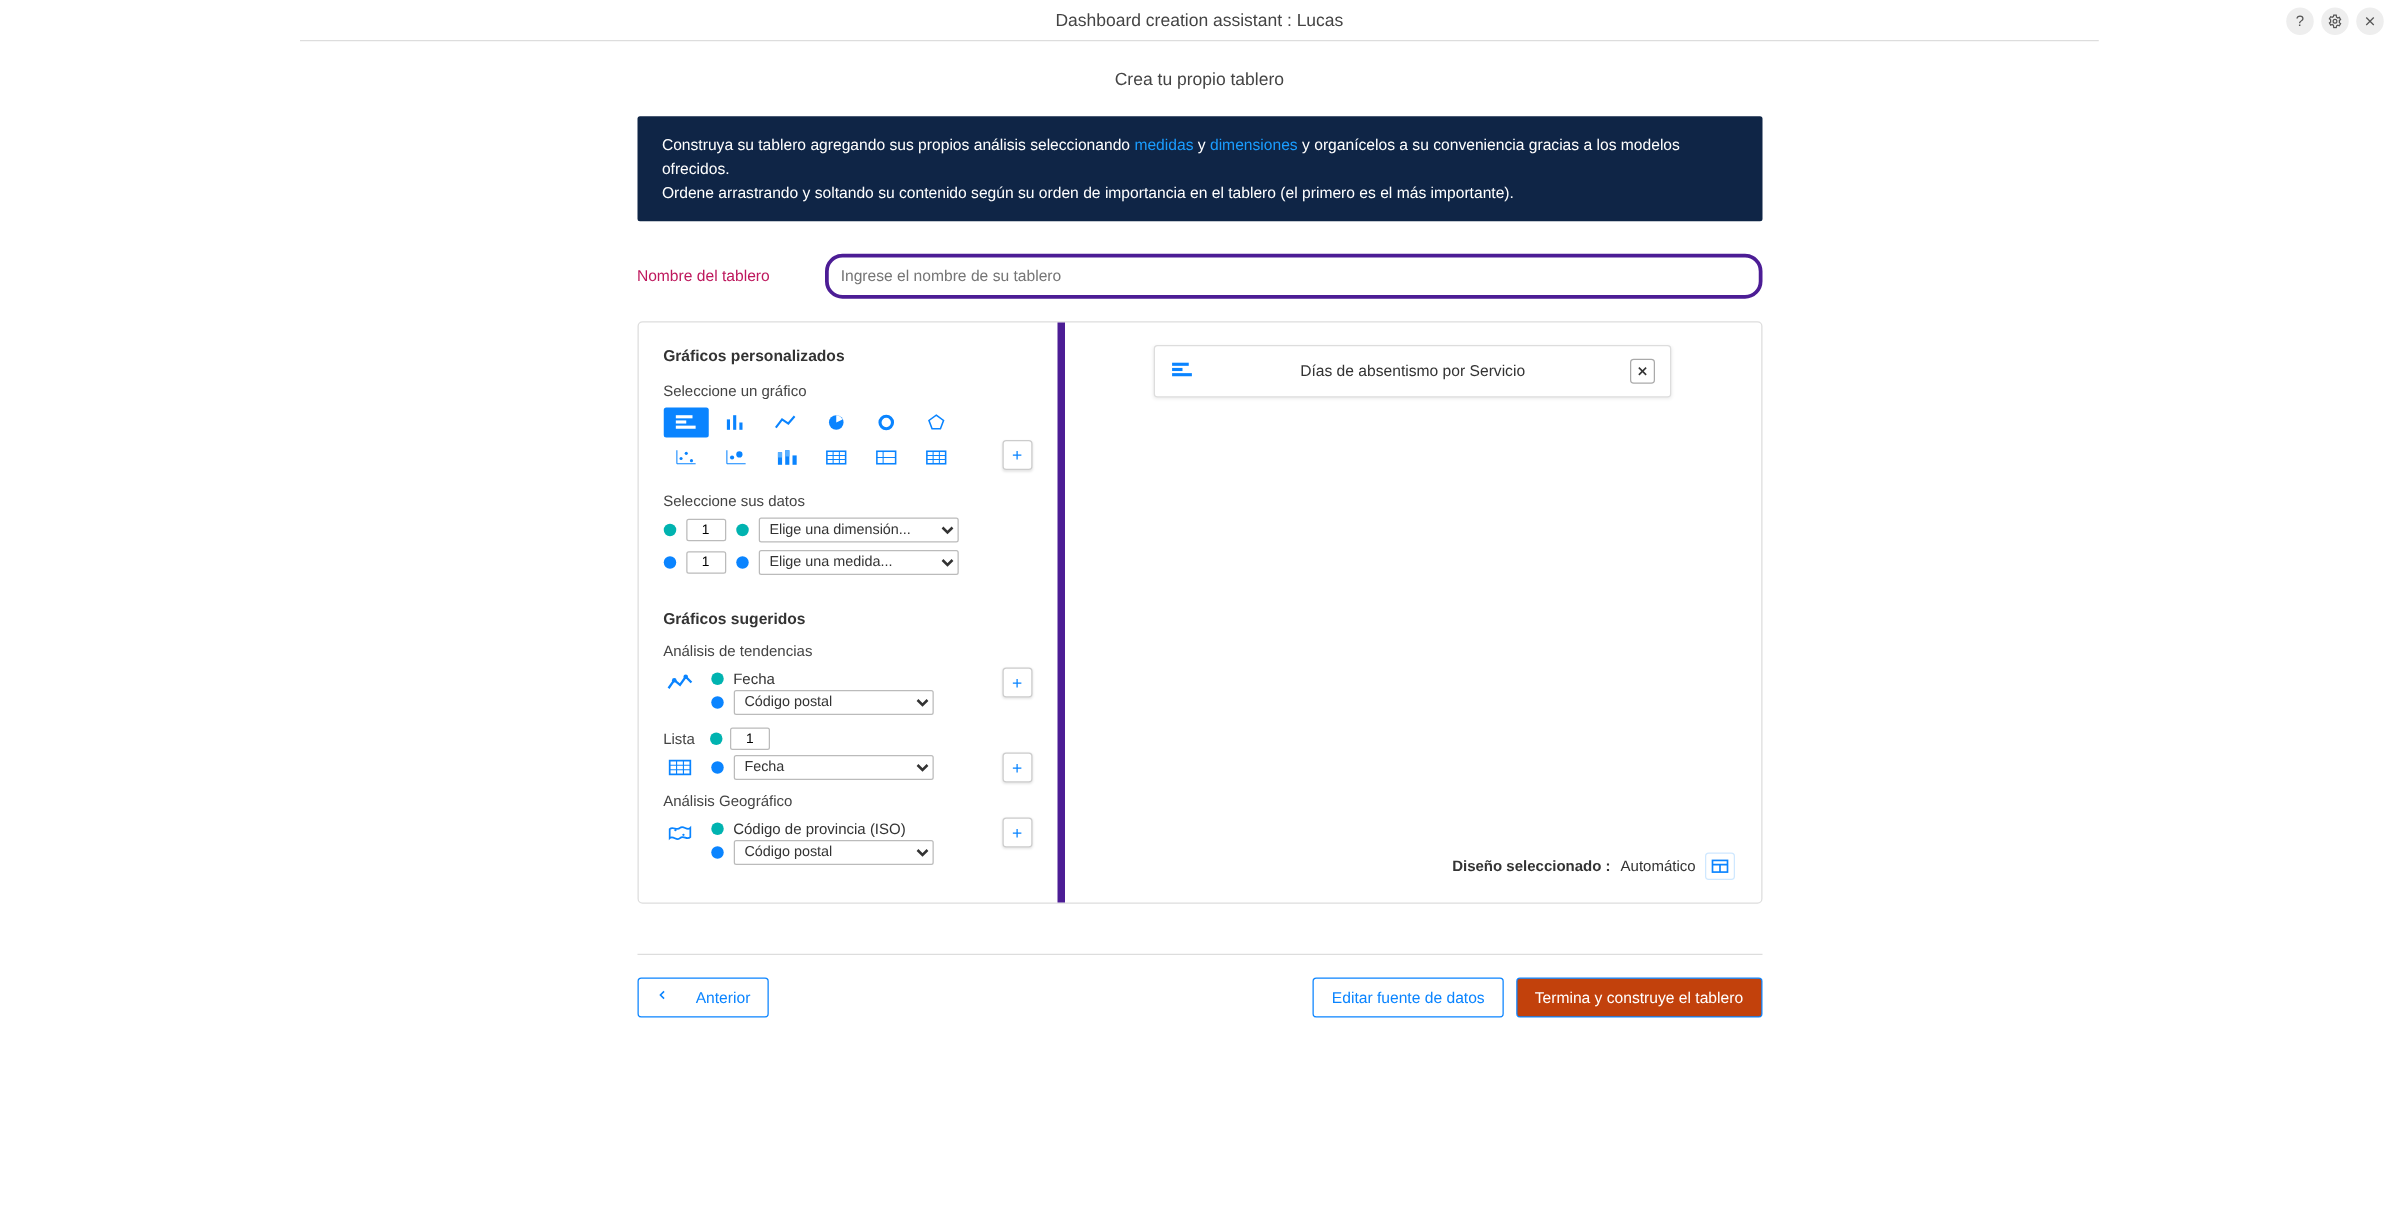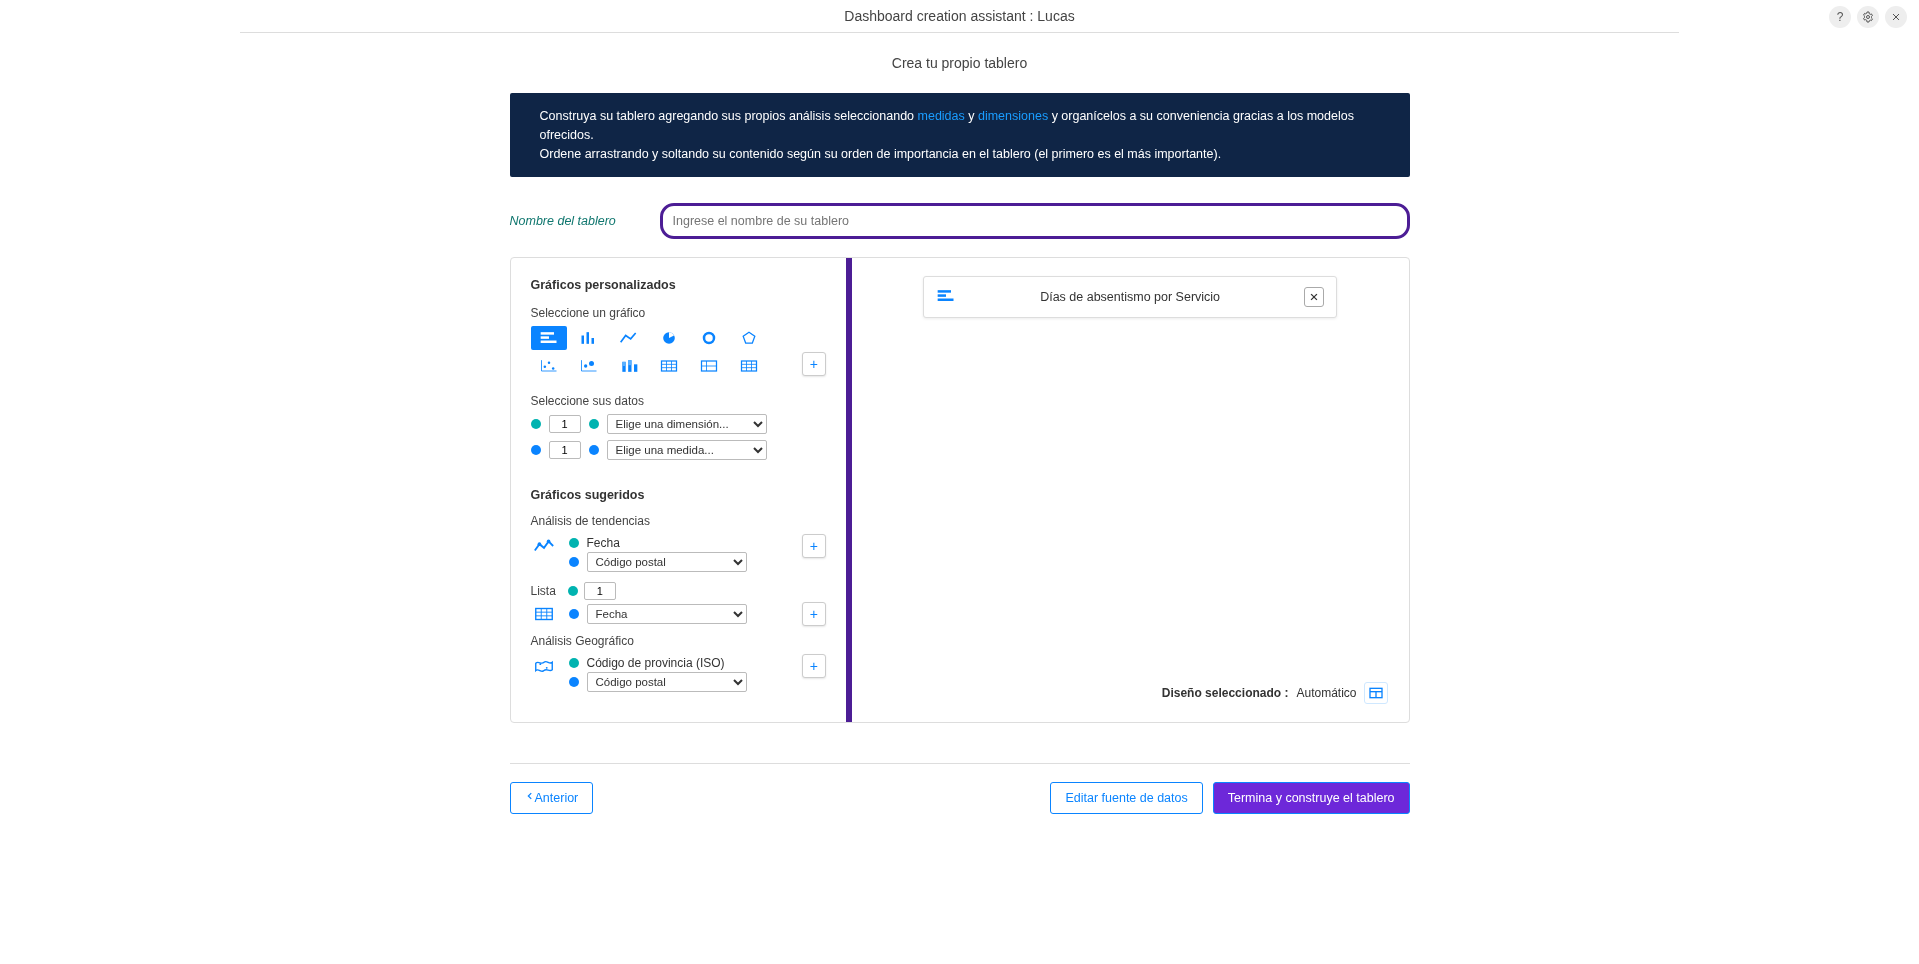--- a/index.html
+++ b/index.html
@@ -51,37 +51,36 @@
     font-size: 14px;
     color: #444;
   }
   .main {
     max-width: 900px;
     margin: 0 auto;
   }
   .banner {
     background: #0f2546;
     color: #fff;
-    padding: 14px 30px;
+    padding: 14px 20px;
     font-size: 12.5px;
     line-height: 1.5;
     border-radius: 2px;
   }
   .banner a.link { color: #1a9dff; text-decoration: none; }
   .namerow {
     display: flex;
     align-items: center;
     gap: 30px;
     margin: 26px 0 18px;
   }
   .namerow label {
     font-size: 12.5px;
-    color: #0f766e;
+    color: #be185d;
     min-width: 120px;
-    font-style: italic;
   }
   .namerow input {
     flex: 1;
     padding: 8px 10px;
     border: 3px solid #4c1d95;
     border-radius: 14px;
     font-size: 12.5px;
   }
   .panel {
     border: 1px solid #ddd;
@@ -271,30 +270,30 @@
     display: flex;
     align-items: center;
   }
   .btn {
     padding: 8px 14px;
     border-radius: 3px;
     font-size: 12.5px;
     cursor: pointer;
     display: inline-flex;
     align-items: flex-start;
-    gap: 0;
+    gap: 22px;
   }
   .btn-outline-blue {
     border: 1px solid #0a84ff;
     color: #0a84ff;
     background: #fff;
   }
   .btn-primary {
     border: 1px solid #0a84ff;
-    background: #6d28d9;
+    background: #c2410c;
     color: #fff;
   }
   .footer .spacer { flex: 1; }
 </style>
 </head>
 <body>
 
 <div class="topbar">
   <div class="topbar-title">Dashboard creation assistant : Lucas</div>
   <div class="topbar-icons">

